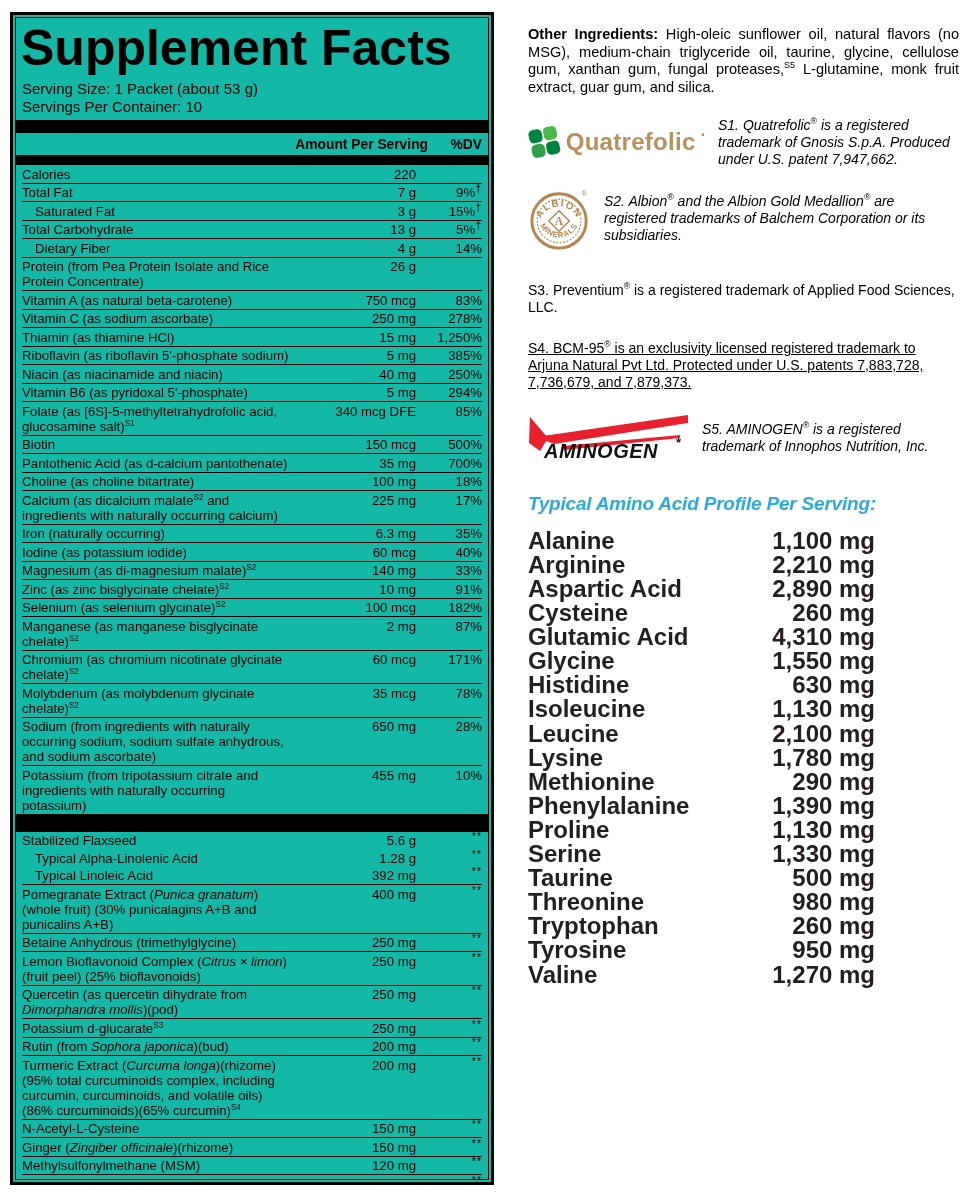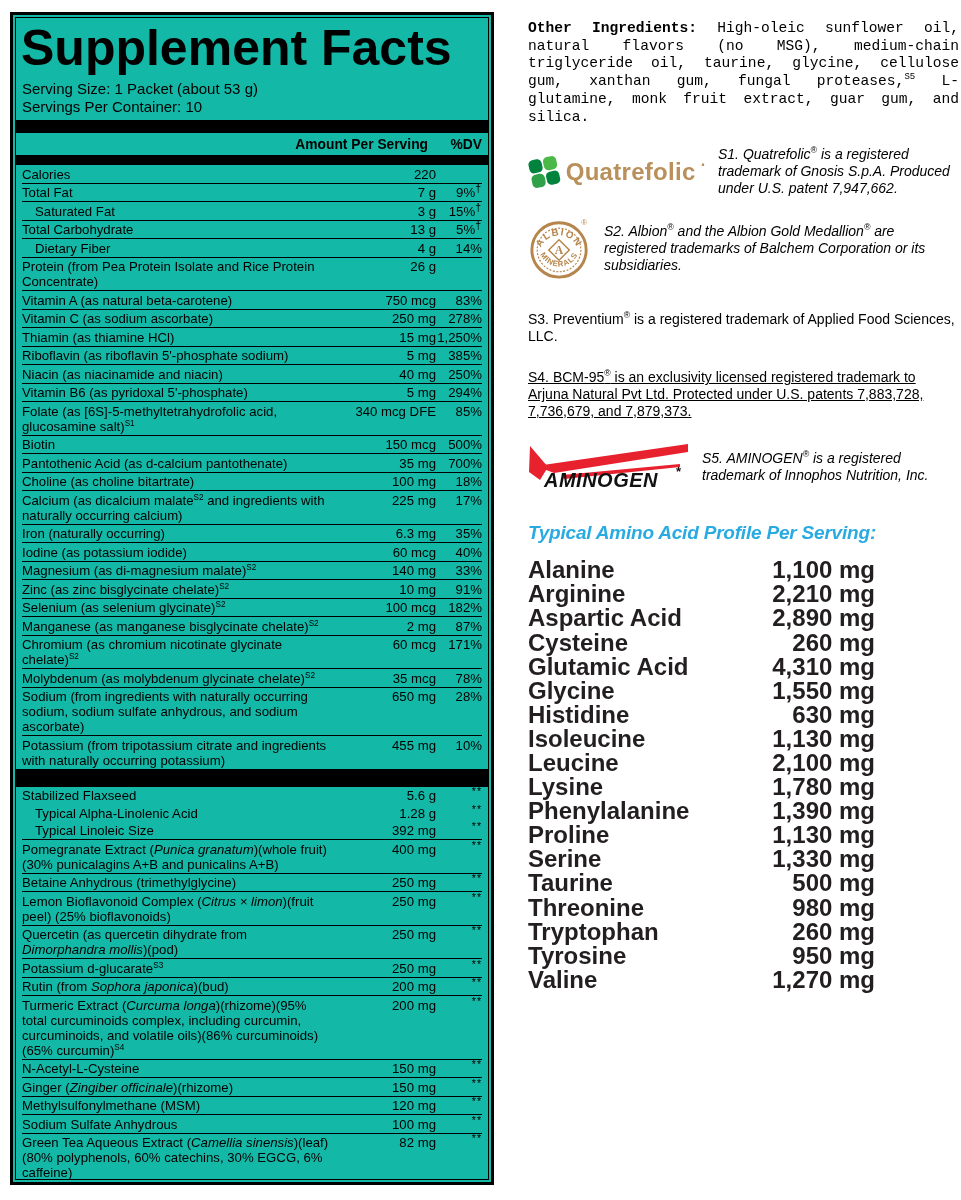--- a/index.html
+++ b/index.html
@@ -15,32 +15,32 @@
   .serving { font-size: 15px; line-height: 17.5px; }
   .bar { background: #000; margin: 0 -6px; }
   .bar-a { height: 13px; margin-top: 5px; }
   .bar-b { height: 10px; }
   .bar-c { height: 18px; }
   .head-row { display: flex; justify-content: flex-end; align-items: center;
               font-weight: bold; font-size: 13.8px; padding: 4px 0 3px; }
   .head-amt { text-align: right; }
   .head-dv  { width: 46px; text-align: right; margin-left: 8px; }
 
-  .frow { display: grid; grid-template-columns: 1fr 104px 46px; column-gap: 0;
+  .frow { display: grid; grid-template-columns: 1fr 104px 46px; column-gap: 20px;
           font-size: 13.2px; line-height: 15px; padding: 1.5px 0 1px; }
   .frow.sep { border-top: 1px solid #000; }
   .frow .fname { text-align: left; }
   .frow.indent .fname { padding-left: 13px; }
   .frow .famt, .frow .fdv { text-align: right; white-space: nowrap; }
   sup { font-size: 0.62em; vertical-align: super; line-height: 0; }
   .fdv sup { font-size: 0.8em; letter-spacing: 1px; }
 
   
   .right-col { position: absolute; left: 528px; top: 12px; width: 431px; }
-  .other-ing { font-size: 14.6px; line-height: 17.7px; text-align: justify; margin-top: 8px; font-family: Liberation Mono, monospace; }
+  .other-ing { font-size: 14.6px; line-height: 17.7px; text-align: justify; margin-top: 14px; }
   .other-ing b { font-weight: bold; }
 
   .tm-block { display: flex; align-items: center; gap: 12px; }
   .tm-text { font-size: 14px; line-height: 17px; flex: 1; font-style: italic; }
   .tm-quatrefolic { margin-top: 20px; }
   .tm-albion { margin-top: 16px; }
   .tm-paragraph { margin-top: 28px; font-size: 14px; line-height: 17px; }
   .tm-paragraph + .tm-paragraph { margin-top: 24px; text-decoration: underline; }
   .tm-aminogen { margin-top: 22px; }
 
@@ -219,21 +219,21 @@
           <span class="fname">Stabilized Flaxseed</span>
           <span class="famt">5.6 g</span>
           <span class="fdv"><sup>**</sup></span>
         </div>
         <div class="frow indent">
           <span class="fname">Typical Alpha-Linolenic Acid</span>
           <span class="famt">1.28 g</span>
           <span class="fdv"><sup>**</sup></span>
         </div>
         <div class="frow indent">
-          <span class="fname">Typical Linoleic Size</span>
+          <span class="fname">Typical Linoleic Acid</span>
           <span class="famt">392 mg</span>
           <span class="fdv"><sup>**</sup></span>
         </div>
         <div class="frow sep">
           <span class="fname">Pomegranate Extract (<i>Punica granatum</i>)(whole fruit) (30% punicalagins A+B and punicalins A+B)</span>
           <span class="famt">400 mg</span>
           <span class="fdv"><sup>**</sup></span>
         </div>
         <div class="frow sep">
           <span class="fname">Betaine Anhydrous (trimethylglycine)</span>
@@ -389,20 +389,24 @@
       </div>
       <div class="amino-row">
         <span>Leucine</span>
         <span>2,100 mg</span>
       </div>
       <div class="amino-row">
         <span>Lysine</span>
         <span>1,780 mg</span>
       </div>
       <div class="amino-row">
+        <span>Methionine</span>
+        <span>290 mg</span>
+      </div>
+      <div class="amino-row">
         <span>Phenylalanine</span>
         <span>1,390 mg</span>
       </div>
       <div class="amino-row">
         <span>Proline</span>
         <span>1,130 mg</span>
       </div>
       <div class="amino-row">
         <span>Serine</span>
         <span>1,330 mg</span>

